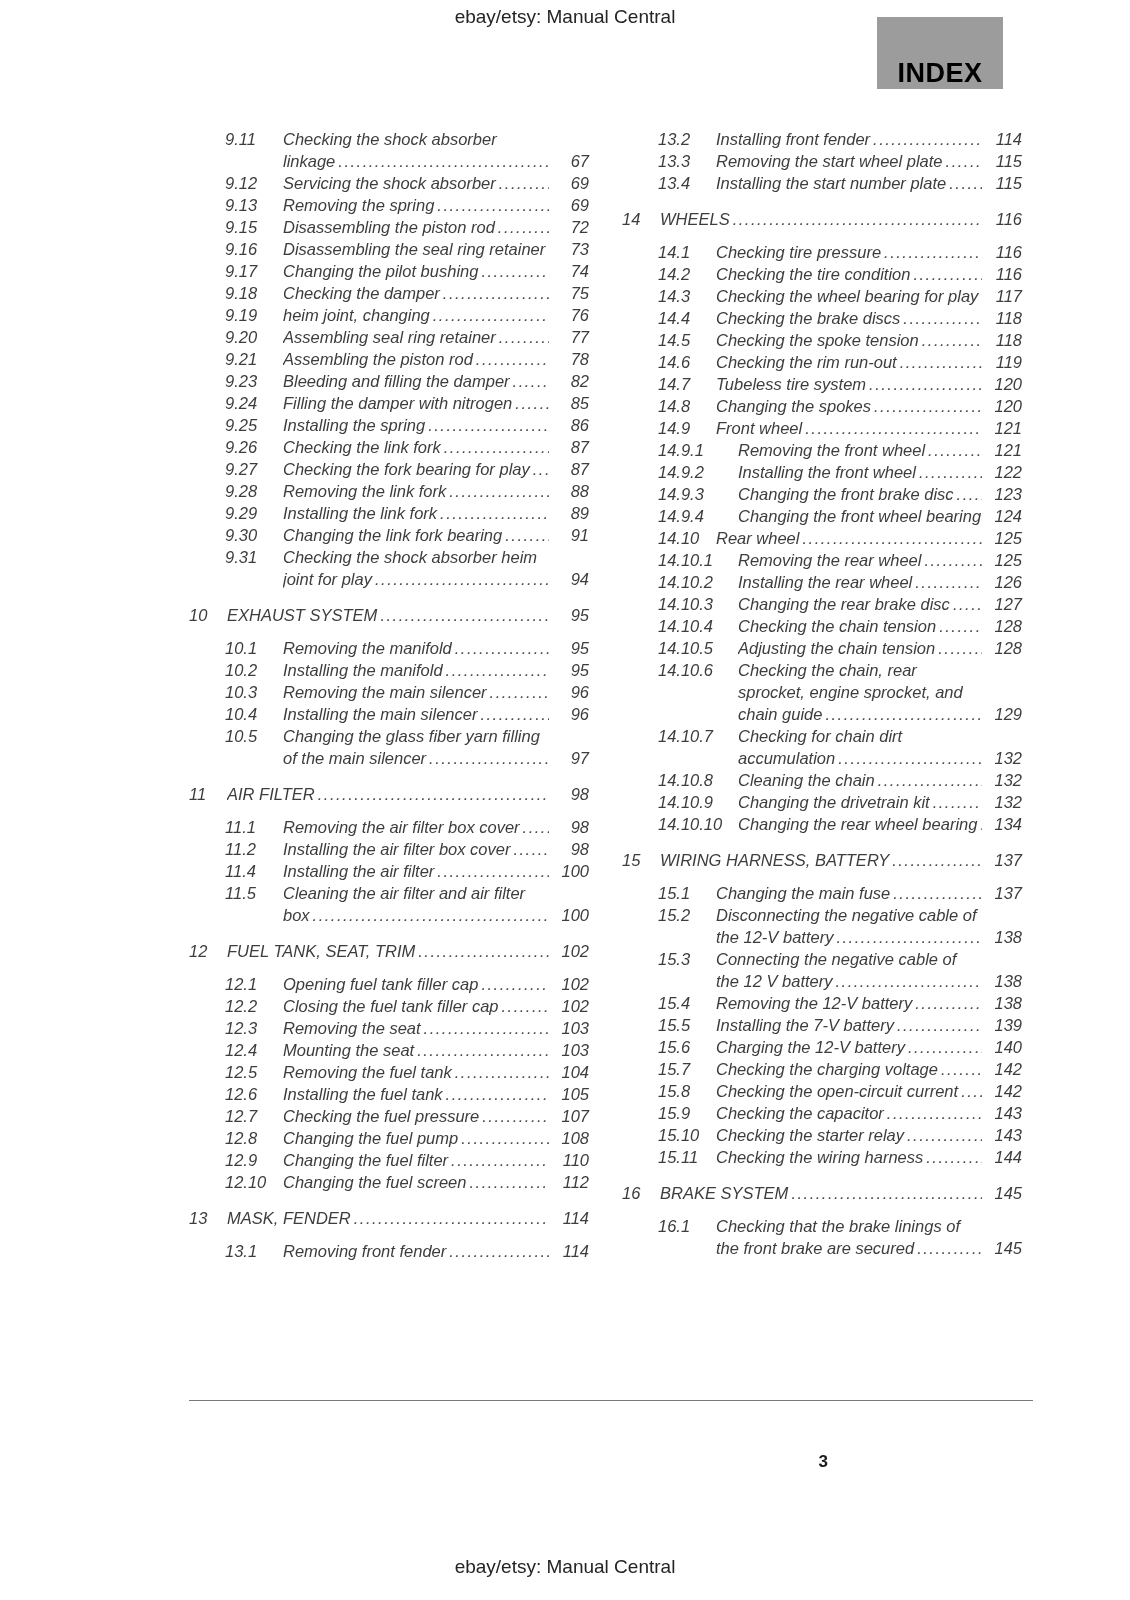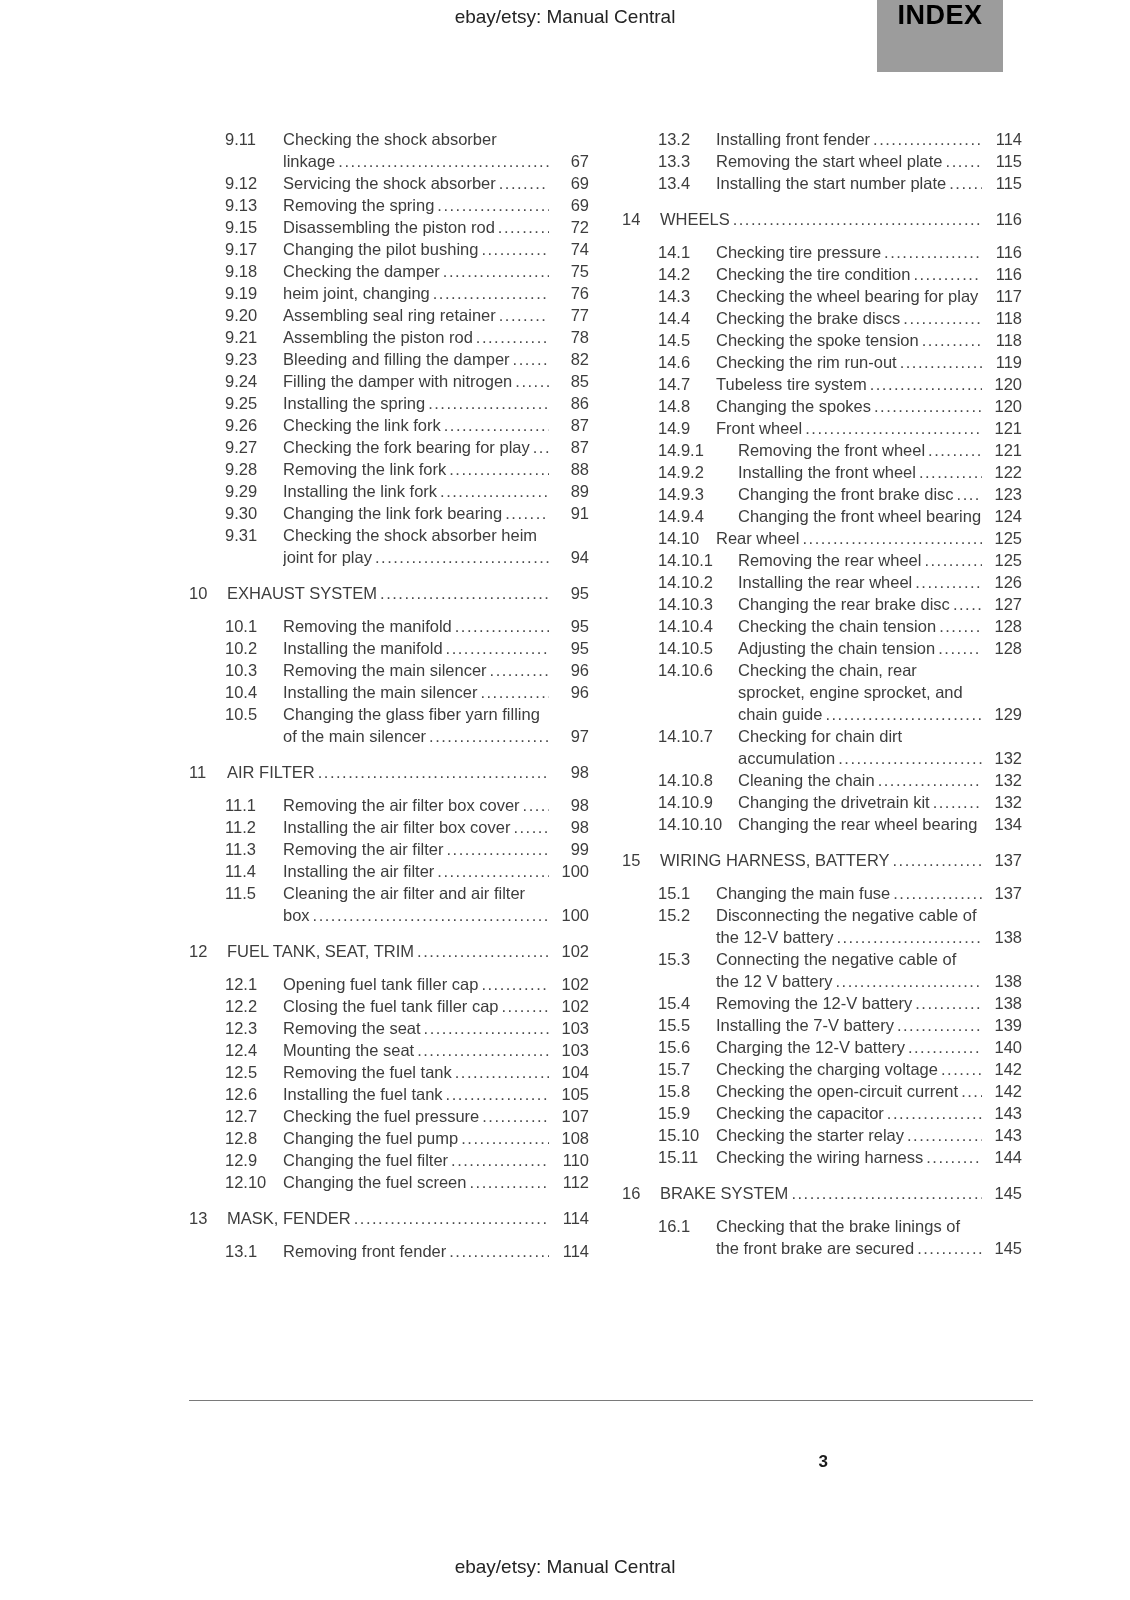--- a/index.html
+++ b/index.html
@@ -16,41 +16,41 @@
   }
   .top-watermark {
     position: absolute;
     top: 6px; left: 0; right: 0;
     text-align: center;
     font-size: 19px;
     color: #242424;
   }
   .index-tab {
     position: absolute;
-    top: 0; right: 30px;
+    top: 17px; right: 30px;
     width: 126px; height: 72px;
     background: var(--index-tab-bg, #9c9c9c);
-    display: flex; align-items: flex-start; justify-content: center;
+    display: flex; align-items: flex-end; justify-content: center;
   }
   .index-tab span {
     font-weight: bold;
     font-size: 27px;
     color: #000000;
     letter-spacing: 0.5px;
   }
   .toc {
     position: absolute;
     top: 128px; left: 92px;
     width: 833px;
     display: flex;
     gap: 33px;
     font-size: 16.5px;
     line-height: 22px;
   }
-  .toc-col { flex: 1 1 0; min-width: 0; }
+  .toc-col { flex: 1 1 0; min-width: 0; font-style: italic; }
   .toc-row {
     display: grid;
     grid-template-columns: var(--numw, 58px) minmax(0, 1fr) 40px;
   }
   .toc-row.lvl0 { --numw: 38px; margin: 14px 0 11px 0; }
   .toc-row.lvl1 { --numw: 58px; margin-left: 36px; }
   .toc-row.lvl2 { --numw: 80px; margin-left: 36px; }
   .toc-col .toc-row:first-child { margin-top: 0; }
   .num { white-space: nowrap; }
   .ttl {
@@ -119,20 +119,25 @@
           <span class="num">9.13</span>
           <span class="ttl">Removing the spring</span>
           <span class="pg">69</span>
         </div>
         <div class="toc-row lvl1">
           <span class="num">9.15</span>
           <span class="ttl">Disassembling the piston rod</span>
           <span class="pg">72</span>
         </div>
         <div class="toc-row lvl1">
+          <span class="num">9.16</span>
+          <span class="ttl">Disassembling the seal ring retainer</span>
+          <span class="pg">73</span>
+        </div>
+        <div class="toc-row lvl1">
           <span class="num">9.17</span>
           <span class="ttl">Changing the pilot bushing</span>
           <span class="pg">74</span>
         </div>
         <div class="toc-row lvl1">
           <span class="num">9.18</span>
           <span class="ttl">Checking the damper</span>
           <span class="pg">75</span>
         </div>
         <div class="toc-row lvl1">
@@ -234,25 +239,20 @@
           <span class="num">11.1</span>
           <span class="ttl">Removing the air filter box cover</span>
           <span class="pg">98</span>
         </div>
         <div class="toc-row lvl1">
           <span class="num">11.2</span>
           <span class="ttl">Installing the air filter box cover</span>
           <span class="pg">98</span>
         </div>
         <div class="toc-row lvl1">
-          <span class="num">11.3</span>
-          <span class="ttl">Removing the air filter</span>
-          <span class="pg">99</span>
-        </div>
-        <div class="toc-row lvl1">
           <span class="num">11.4</span>
           <span class="ttl">Installing the air filter</span>
           <span class="pg">100</span>
         </div>
         <div class="toc-row lvl1">
           <span class="num">11.5</span>
           <span class="ttl">Cleaning the air filter and air filter box</span>
           <span class="pg">100</span>
         </div>
         <div class="toc-row lvl0">

